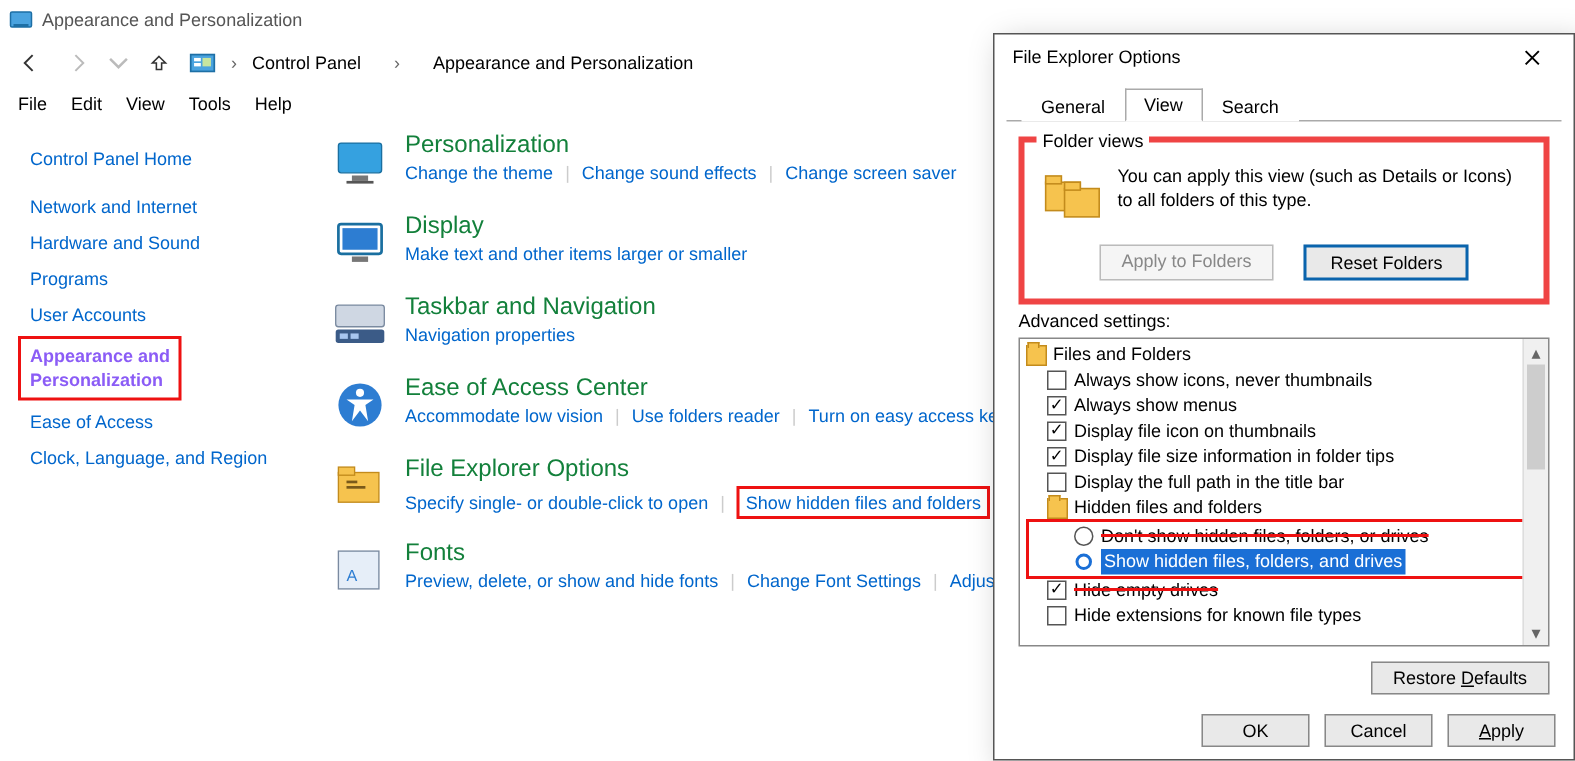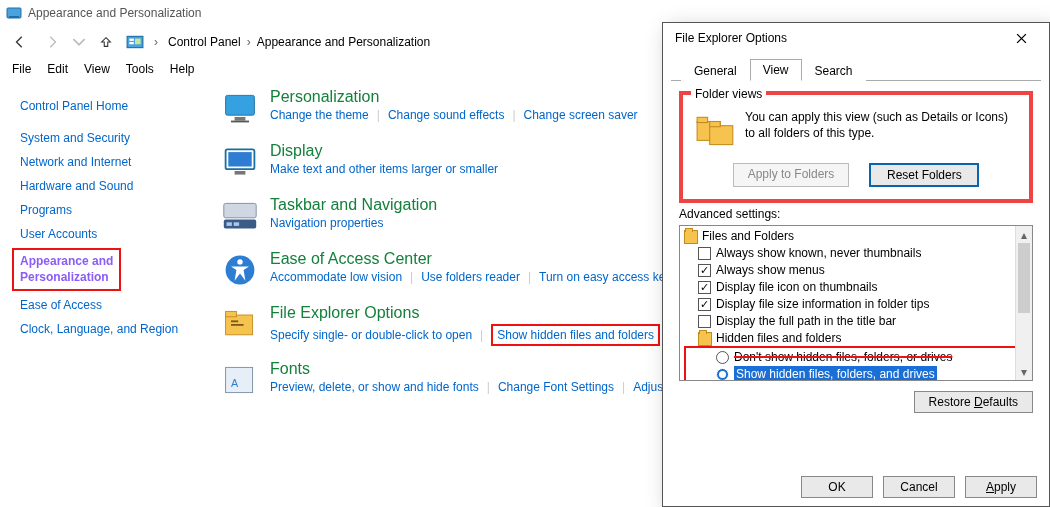--- a/index.html
+++ b/index.html
@@ -12,21 +12,21 @@
   .title-icon { width: 16px; height: 16px; margin-right: 6px; display: inline-block; }
   .title-icon svg { width:16px; height:16px; }
   .titlebar-text { color:#555; }
 
   .navbar { height: 32px; display: flex; align-items: center; padding: 0 8px; gap: 8px; }
   .navbtn { width: 24px; height: 24px; display: inline-flex; align-items:center; justify-content:center; color:#444; }
   .navbtn.disabled { color:#bbb; }
   .navbtn svg{width:14px;height:14px;}
   .chevd { width:14px; }
   .addr-icon { width:18px;height:18px;display:inline-flex;align-items:center;justify-content:center;}
-  .breadcrumb { display:flex; align-items:center; gap:4px; color:#000;}
+  .breadcrumb { display:flex; align-items:center; gap:20px; color:#000;}
   .bc-sep { color:#666; padding:0 2px;}
   .bc-item {color:#000;}
 
   .menubar { height: 22px; display:flex; align-items:center; padding: 0 6px; gap: 4px; }
   .menuitem { padding: 2px 6px; }
 
   .cp-body { display:flex; padding: 8px 8px 8px 20px;}
   .cp-side { width: 186px; padding-top:6px;}
   .side-link { display:block; padding: 5px 0; color:#0066cc;}
   .side-active-box { border: 2px solid #e11; padding: 4px 6px; margin: 2px 0 2px -8px; display:inline-block;}
@@ -60,21 +60,21 @@
   .folder-views-row { display:flex; }
   .fv-icon { width:42px; height:42px; margin: 2px 8px 2px 2px; flex-shrink:0;}
   .fv-icon svg{width:42px;height:42px;}
   .fv-text { flex:1; font-size:12px; line-height:1.35;}
   .fv-buttons { margin-top:8px; display:flex; gap:20px; justify-content:center;}
   .btn { border:1px solid #888; background:#e9e9e9; padding: 3px 14px; min-width:110px; text-align:center;}
   .btn.disabled { color:#888; border-color:#bbb; background:#f5f5f5;}
   .btn.primary { border:2px solid #0a64ad; background:#e9e9e9;}
   .adv-label { margin: 4px 0 4px 0; display:block;}
 
-  .tree { border:1px solid #888; height:156px; overflow:hidden; position:relative; background:#fff;}
+  .tree { border:1px solid #888; height:206px; overflow:hidden; position:relative; background:#fff;}
   .tree-inner { padding: 2px 2px 2px 4px;}
   .scroll { position:absolute; right:0; top:0; bottom:0; width:17px; background:#f0f0f0; border-left:1px solid #ddd; display:flex; flex-direction:column;}
   .scroll .ar { height:17px; display:flex;align-items:center;justify-content:center; color:#666;}
   .scroll .thumb { flex:0 0 70px; margin:0 2px; background:#cdcdcd;}
   .scroll .track { flex:1;}
   .node { display:flex; align-items:center; height:17px; line-height:17px; white-space:nowrap;}
   .indent1{padding-left:14px;} .indent2{padding-left:28px;}
   .folder-ico { width:14px;height:14px; background:#f6c34e; border:1px solid #c38b1c; margin-right:4px; position:relative;}
   .folder-ico:before{content:"";position:absolute;top:-3px;left:0;width:6px;height:3px;background:#f6c34e;border:1px solid #c38b1c;border-bottom:none;}
   .chk { width:13px;height:13px;border:1px solid #555;margin-right:5px;display:inline-flex;align-items:center;justify-content:center;flex-shrink:0; background:#fff;}
@@ -149,21 +149,20 @@
     <span class="menuitem">Edit</span>
     <span class="menuitem">View</span>
     <span class="menuitem">Tools</span>
     <span class="menuitem">Help</span>
   </div>
 
   <div class="cp-body">
     <div class="cp-side">
       <a class="side-link">Control Panel Home</a>
       <div style="height:8px"></div>
-      <a class="side-link">System and Security</a>
       <a class="side-link">Network and Internet</a>
       <a class="side-link">Hardware and Sound</a>
       <a class="side-link">Programs</a>
       <a class="side-link">User Accounts</a>
       <div class="side-active-box">
         <span class="side-link">
           <span>Appearance and</span><br>
           <span>Personalization</span>
         </span>
       </div>
@@ -325,21 +324,21 @@
     <span class="adv-label">Advanced settings:</span>
 
     <div class="tree">
       <div class="tree-inner">
         <div class="node">
             <span class="folder-ico"></span>
             <span>Files and Folders</span>
           </div>
         <div class="node indent1">
             <span class="chk"></span>
-            <span>Always show known, never thumbnails</span>
+            <span>Always show icons, never thumbnails</span>
           </div>
         <div class="node indent1">
             <span class="chk on"></span>
             <span>Always show menus</span>
           </div>
         <div class="node indent1">
             <span class="chk on"></span>
             <span>Display file icon on thumbnails</span>
           </div>
         <div class="node indent1">

